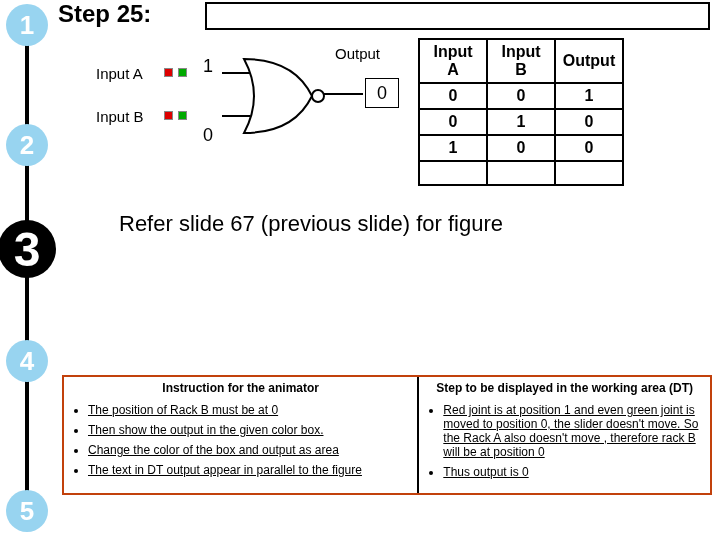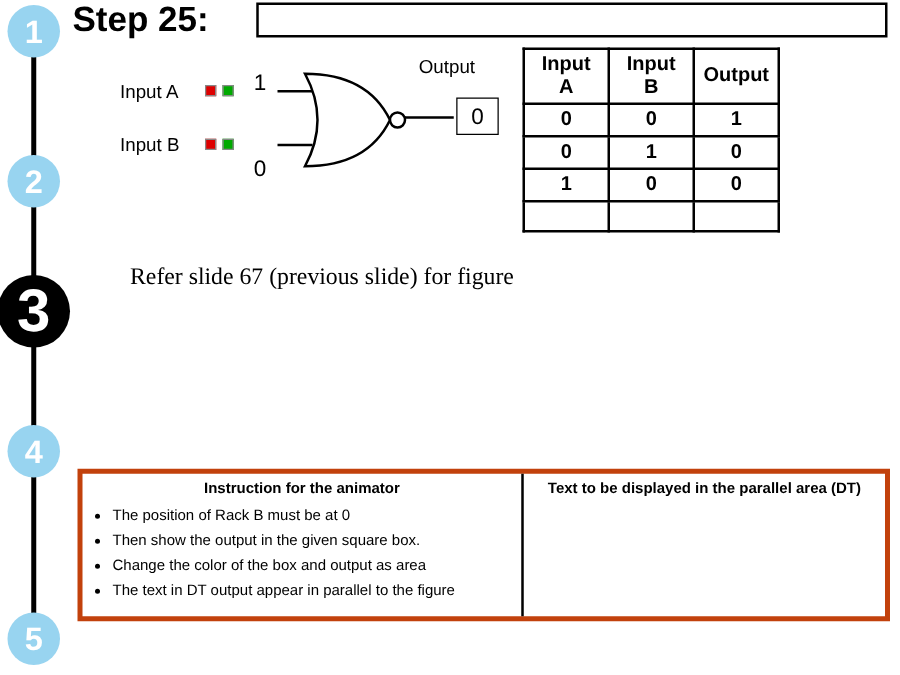--- a/index.html
+++ b/index.html
@@ -51,21 +51,21 @@
   }
   .d1 { top: 4px; }
   .d2 { top: 124px; }
   .d3 { top: 220px; }
   .d4 { top: 340px; }
   .d5 { top: 490px; }
   .title {
     position: absolute;
     left: 58px;
     top: 0px;
-    font-size: 28px;
+    font-size: 24px;
     font-weight: bold;
   }
   .title-box {
     position: absolute;
     left: 205px;
     top: 2px;
     width: 505px;
     height: 28px;
     border: 2px solid #000;
     background: #fff;
@@ -136,33 +136,32 @@
     height: 24px;
     color: #000;
     background: #fff;
   }
   .truth th { font-weight: bold; }
   .cA { width: 68px; }
   .cB { width: 68px; }
   .cO { width: 68px; }
   .refer {
     position: absolute;
-    left: 104px;
+    left: 119px;
     top: 210px;
-    font-size: 19px;
+    font-size: 22px;
     line-height: 1.3;
-    font-family: Liberation Serif, serif;
   }
   
   .ibox {
     position: absolute;
     left: 62px;
     top: 375px;
     width: 650px;
-    border: 4px solid #c2410c;
+    border: 2px solid #c2410c;
     display: flex;
     font-size: 12px;
   }
   .ibox .col {
     padding: 4px 8px 8px 8px;
   }
   .ibox .col.left {
     width: 55%;
     border-right: 2px solid #000;
   }
@@ -170,20 +169,21 @@
     width: 45%;
   }
   .ibox .hdr {
     text-align: center;
     font-weight: bold;
     padding-bottom: 4px;
   }
   .ibox ul {
     margin: 4px 0 0 0;
     padding-left: 16px;
+    text-decoration: underline;
   }
   .ibox li {
     margin-bottom: 6px;
   }
 </style>
 </head>
 <body>
 
 <div class="stepper">
   <div class="stepper-line"></div>
@@ -248,21 +248,25 @@
 </tbody>
   </table>
 
 <div class="refer">Refer slide 67 (previous slide) for figure</div>
 
 <div class="ibox">
   <div class="col left">
     <div class="hdr">Instruction for the animator</div>
     <ul>
       <li>The position of Rack B must be at 0</li>
-      <li>Then show the output in the given square box.</li>
+      <li>Then show the output in the given color box.</li>
       <li>Change the color of the box and output as area</li>
       <li>The text in DT output appear  in parallel to the figure</li>
     </ul>
   </div>
   <div class="col right">
-    <div class="hdr">Text to be displayed in the parallel area (DT)</div>
+    <div class="hdr">Step to be displayed in the working area (DT)</div>
+    <ul>
+      <li>Red joint is at position 1 and even green joint is moved to position 0, the slider doesn't move. So the Rack A also doesn't move , therefore rack B will be at position 0</li>
+      <li>Thus output is 0</li>
+    </ul>
   </div>
 </div>
 
 </body></html>

